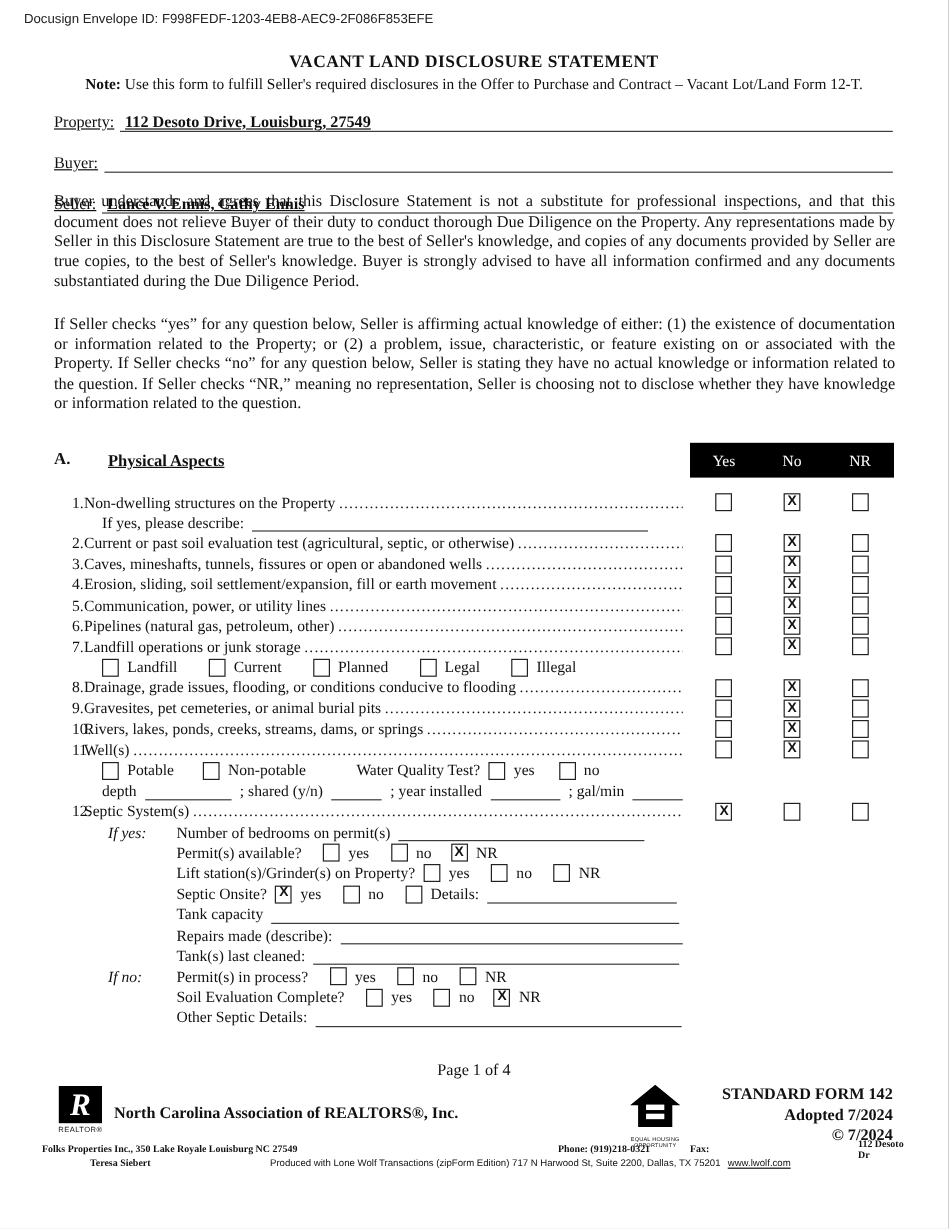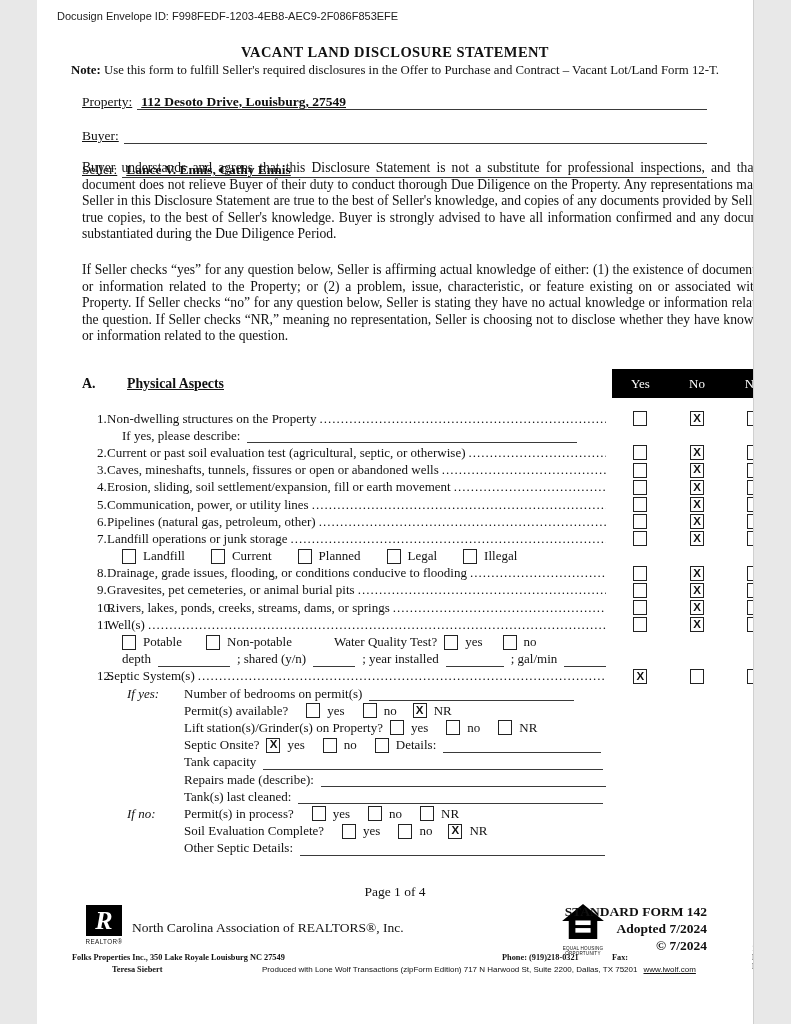--- a/index.html
+++ b/index.html
@@ -1,18 +1,18 @@
 <!DOCTYPE html>
 <html><head>
 <meta charset="utf-8">
 <style>
   * { margin:0; padding:0; box-sizing:border-box; }
   html,body { background:#e8e8e8; }
   .page {
-    position:relative; width:717px; height:1024px; background:#ffffff;
+    position:relative; width:791px; height:1024px; background:#ffffff;
     font-family:"Liberation Serif", serif; color:#111; overflow:hidden;
     margin:0 auto; border-right:1px solid #cfcfcf;
   }
   .envelope { position:absolute; top:10px; left:20px; font-family:"Liberation Sans",sans-serif; font-size:11px; color:#222; }
   .title { position:absolute; top:44px; left:0; right:0; text-align:center; font-weight:bold; font-size:14.5px; letter-spacing:.4px; }
   .note { position:absolute; top:63px; left:0; right:0; text-align:center; font-size:12.8px; }
   .note b { font-weight:bold; }
   .parties { position:absolute; top:93px; left:45px; right:46px; font-size:13.5px; }
   .pline { display:flex; align-items:flex-end; height:17px; margin-bottom:17px;text-decoration:underline; }
   .plabel { flex-shrink:0; padding-right:5px; }
@@ -44,21 +44,21 @@
   .blank { display:inline-block; height:13px; border-bottom:1.2px solid #3a3a3a; align-self:flex-end; margin-bottom:1px; flex-shrink:0; }
   .gapsp { display:inline-block; flex-shrink:0; }
 
   .pagefoot { position:absolute; top:884px; left:0; right:0; text-align:center; font-size:13.5px; }
   .footlogos { position:absolute; top:903px; left:45px; right:46px; height:58px; }
   .rlogo { position:absolute; left:0; top:2px; width:44px; text-align:center; }
   .rbox { width:36px; height:31px; background:#000; color:#fff; margin:0 auto;
           display:flex; align-items:center; justify-content:center;
           font-family:"Liberation Serif",serif; font-weight:bold; font-style:italic; font-size:26px; line-height:1; }
   .rcap { font-family:"Liberation Sans",sans-serif; font-size:6.3px; letter-spacing:.4px; margin-top:2px; color:#111; }
-  .assoc { position:absolute; left:50px; top:17px; font-weight:normal; font-size:13.5px; }
+  .assoc { position:absolute; left:50px; top:17px; font-weight:bold; font-size:13.5px; }
   .eholog { position:absolute; left:470px; top:0; width:62px; text-align:center; }
   .ehocap { font-family:"Liberation Sans",sans-serif; font-size:4.6px; letter-spacing:.2px; color:#111; margin-top:1px; }
   .formids { position:absolute; right:0; top:0; text-align:right; font-weight:bold; font-size:13.5px; line-height:17px; }
   .fineprint { position:absolute; top:952px; left:35px; right:36px; font-family:"Liberation Sans",sans-serif; font-size:8px; color:#111; }
   .fp1 { display:flex; height:11px; align-items:center; }
   .fp-office { font-weight:bold; font-family:"Liberation Serif",serif; font-size:8.3px; }
   .fp-phone { font-weight:bold; font-family:"Liberation Serif",serif; font-size:8.3px; position:absolute; left:430px; }
   .fp-fax { font-family:"Liberation Serif",serif; font-weight:bold; font-size:8.3px; position:absolute; left:540px; }
   .fp-prop { font-weight:bold; font-family:"Liberation Serif",serif; font-size:8.3px; position:absolute; left:680px; }
   .fp2 { position:relative; height:12px; margin-top:2px;margin-left:40px; }

